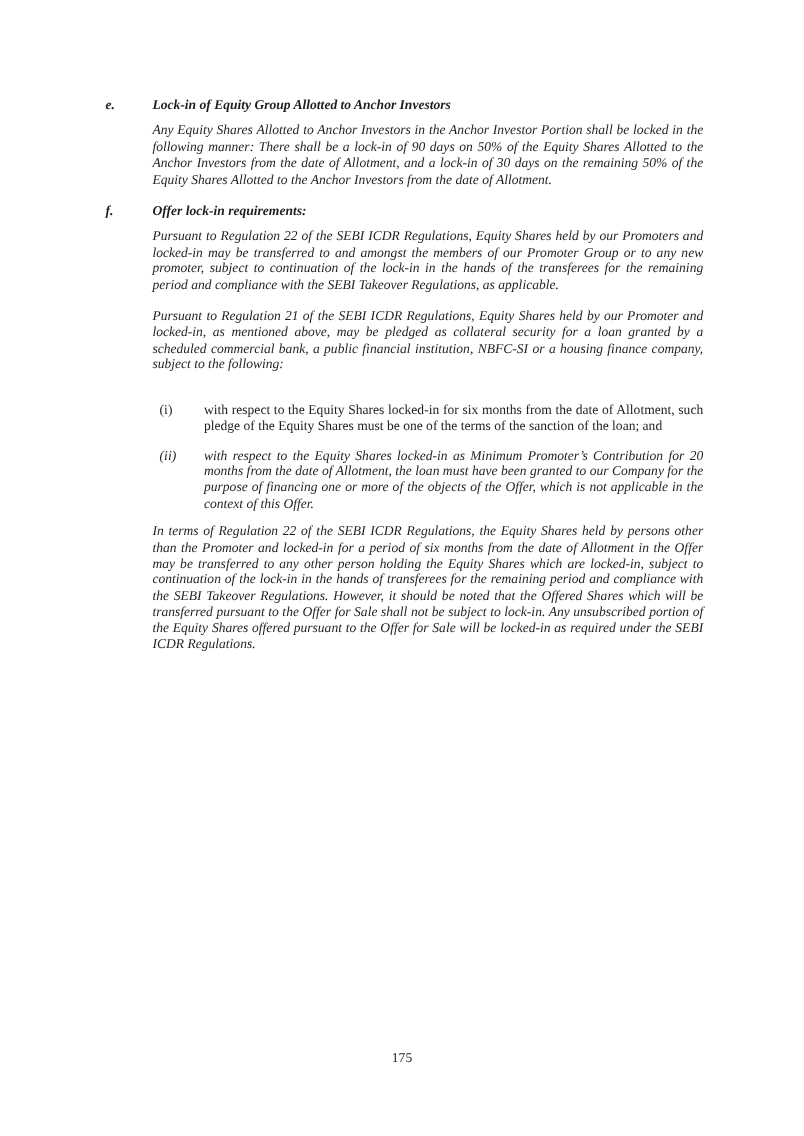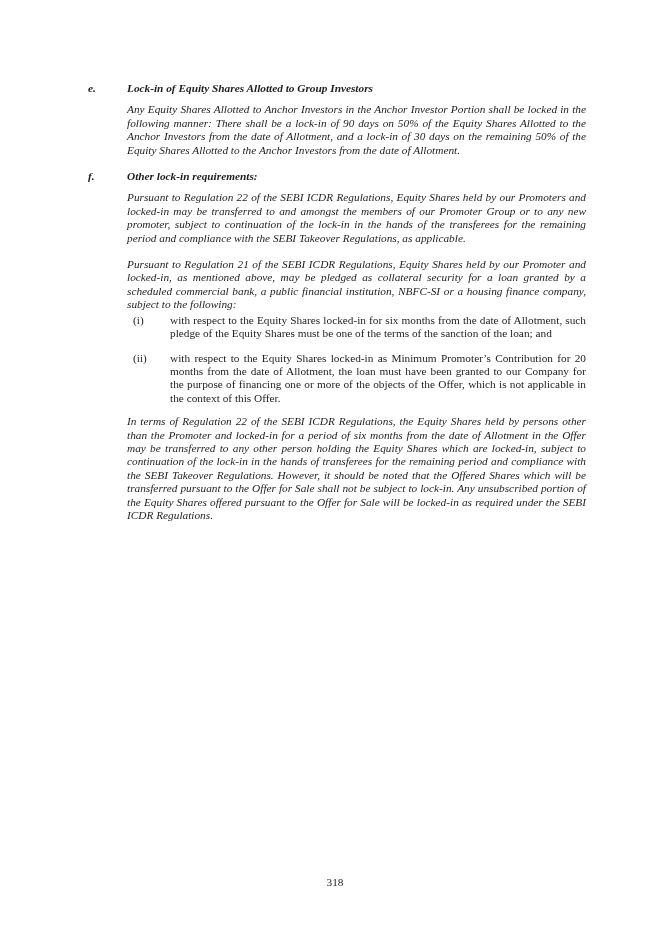--- a/index.html
+++ b/index.html
@@ -43,28 +43,29 @@
     font-weight: bold;
     font-style: italic;
     line-height: 13.4px;
   }
   .para {
     margin: 0 0 13px 39px;
     text-align: justify;
     font-style: italic;
   }
   .para.pre-list {
-    margin-bottom: 2px;
+    margin-bottom: 24px;
   }
   .subitem {
     display: flex;
     margin: 0 0 11px 45px;
   }
   .subitem.last {
     margin-bottom: 10px;
+    font-style: italic;
   }
   .sub-label {
     flex: none;
     width: 37px;
   }
   .sub-text {
     flex: 1;
     text-align: justify;
   }
   .page-footer {
@@ -78,37 +79,37 @@
   }
 </style>
 </head>
 <body>
 
 <div class="page">
   <div class="doc">
 
     <div class="item-head">
       <span class="item-label">e.</span>
-      <h3 class="item-heading">Lock-in of Equity Shares Allotted to Group Investors</h3>
+      <h3 class="item-heading">Lock-in of Equity Group Allotted to Anchor Investors</h3>
     </div>
     <p class="para">Any Equity Shares Allotted to Anchor Investors in the Anchor Investor Portion shall be locked in the following manner: There shall be a lock-in of 90 days on 50% of the Equity Shares Allotted to the Anchor Investors from the date of Allotment, and a lock-in of 30 days on the remaining 50% of the Equity Shares Allotted to the Anchor Investors from the date of Allotment.</p>
 
     <div class="item-head gap-before">
       <span class="item-label">f.</span>
-      <h3 class="item-heading">Other lock-in requirements:</h3>
+      <h3 class="item-heading">Offer lock-in requirements:</h3>
     </div>
     <p class="para">Pursuant to Regulation 22 of the SEBI ICDR Regulations, Equity Shares held by our Promoters and locked-in may be transferred to and amongst the members of our Promoter Group or to any new promoter, subject to continuation of the lock-in in the hands of the transferees for the remaining period and compliance with the SEBI Takeover Regulations, as applicable.</p>
     <p class="para pre-list">Pursuant to Regulation 21 of the SEBI ICDR Regulations, Equity Shares held by our Promoter and locked-in, as mentioned above, may be pledged as collateral security for a loan granted by a scheduled commercial bank, a public financial institution, NBFC-SI or a housing finance company, subject to the following:</p>
 
     <div class="subitem">
       <span class="sub-label">(i)</span>
       <span class="sub-text">with respect to the Equity Shares locked-in for six months from the date of Allotment, such pledge of the Equity Shares must be one of the terms of the sanction of the loan; and</span>
     </div>
     <div class="subitem last">
       <span class="sub-label">(ii)</span>
       <span class="sub-text">with respect to the Equity Shares locked-in as Minimum Promoter’s Contribution for 20 months from the date of Allotment, the loan must have been granted to our Company for the purpose of financing one or more of the objects of the Offer, which is not applicable in the context of this Offer.</span>
     </div>
 
     <p class="para">In terms of Regulation 22 of the SEBI ICDR Regulations, the Equity Shares held by persons other than the Promoter and locked-in for a period of six months from the date of Allotment in the Offer may be transferred to any other person holding the Equity Shares which are locked-in, subject to continuation of the lock-in in the hands of transferees for the remaining period and compliance with the SEBI Takeover Regulations. However, it should be noted that the Offered Shares which will be transferred pursuant to the Offer for Sale shall not be subject to lock-in. Any unsubscribed portion of the Equity Shares offered pursuant to the Offer for Sale will be locked-in as required under the SEBI ICDR Regulations.</p>
   </div>
 
-  <div class="page-footer">318</div>
+  <div class="page-footer">175</div>
 </div>
 
 </body></html>

